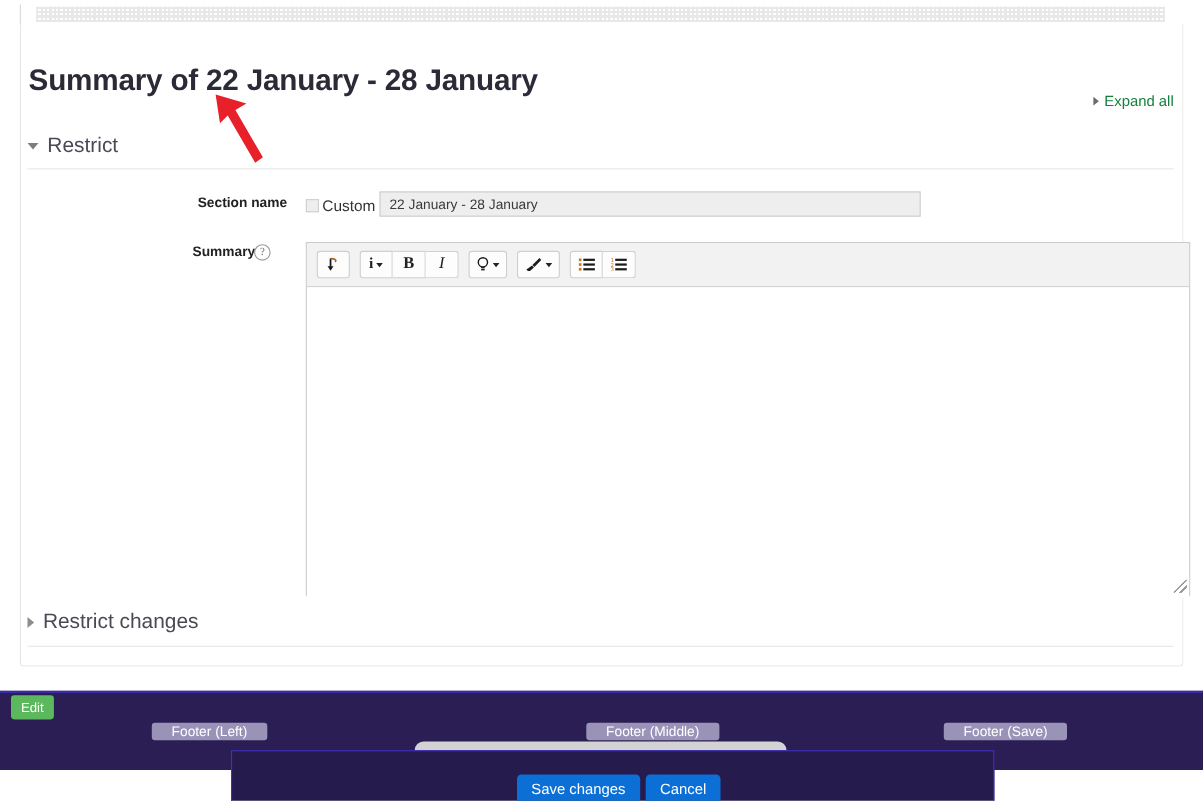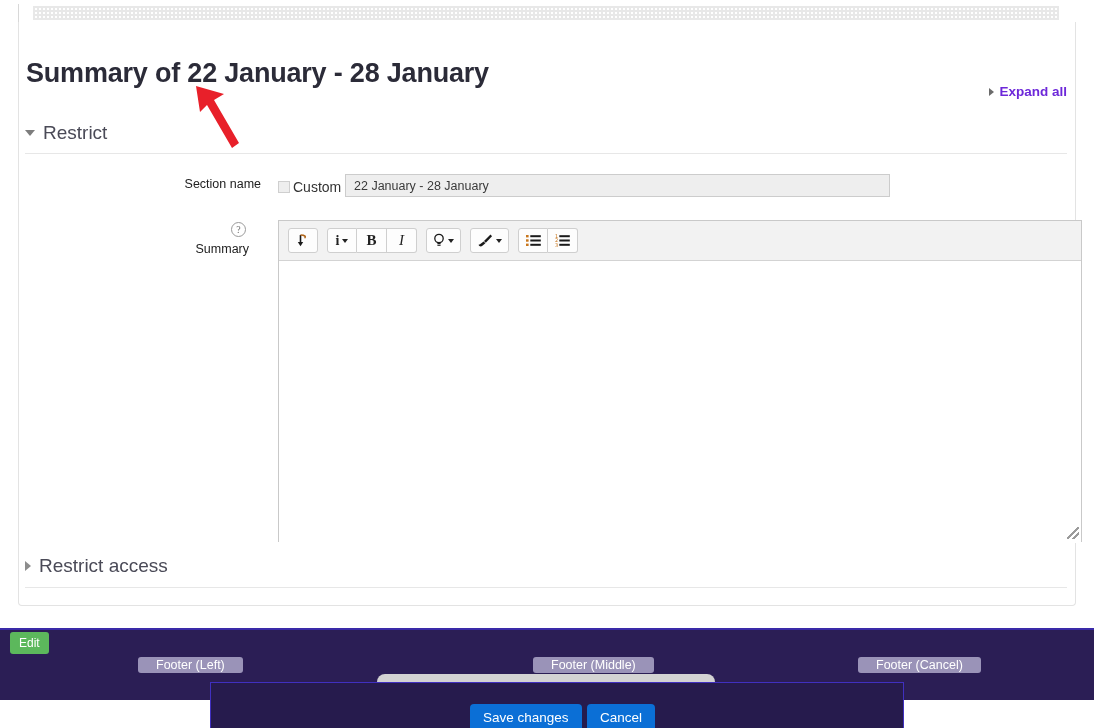--- a/index.html
+++ b/index.html
@@ -51,21 +51,21 @@
     position:absolute; right:8px; top:62px;
     display:flex; align-items:center; gap:5px;
     font-size:13.5px;
   }
   #expand-all-row .tri {
     width:0;height:0;
     border-left:5px solid #6b6b6b;
     border-top:4px solid transparent;
     border-bottom:4px solid transparent;
   }
-  #expand-all-link { color:#6d28d9; text-decoration:none; cursor:pointer;font-weight:bold; }
+  #expand-all-link { color:#15803d; text-decoration:none; cursor:pointer; }
 
   
   .legend {
     position:absolute; left:6px;
     display:flex; align-items:center; gap:8px;
     font-size:19px; color:#4a4a57;
     cursor:pointer;
   }
   .legend .caret-down {
     width:0;height:0;
@@ -85,25 +85,25 @@
   .hr {
     position:absolute; left:6px; width:1042px;
     height:1px; background:#e7e7e7;
   }
   #hr-general  { top:131px; }
   #hr-restrict { top:565px; }
 
   
   .field-label {
     position:absolute;
-    font-size:12.5px; font-weight:normal; color:#222;
+    font-size:12.5px; font-weight:bold; color:#222;
     text-align:right; width:160px;
   }
   #label-section-name { left:82px; top:155px; }
-  #label-summary      { left:70px; top:200px;margin-top:20px; }
+  #label-summary      { left:53px; top:200px; }
 
   #help-summary {
     position:absolute; left:212px; top:200px;
     width:15px; height:15px; border-radius:50%;
     border:1px solid #9a9a9a; color:#6d6d6d;
     font-size:10px; line-height:13px; text-align:center;
     font-family:"Liberation Serif", serif;
     cursor:pointer; user-select:none;
   }
 
@@ -115,21 +115,21 @@
     border:1px solid #cfcfcf;
     cursor:pointer;
   }
   #custom-label {
     position:absolute; left:274px; top:157px;
     font-size:14px; color:#333;
   }
 
   #section-name-input {
     position:absolute; left:326px; top:152px;
-    width:545px; height:23px;
+    width:492px; height:23px;
     background:#eeeeee;
     border:1px solid #cccccc;
     font-family:"Liberation Sans", sans-serif;
     font-size:12.5px; color:#3a3a3a;
     padding:0 8px;
   }
 
   
   #editor-wrap {
     position:absolute; left:259px; top:198px;
@@ -336,35 +336,35 @@
       </div>
 
     </div>
 
     <div id="editor-body" contenteditable="false" style=""></div>
     <div id="resize-grip"></div>
   </div>
 
   <div class="legend" id="legend-restrict">
     <span class="caret-right"></span>
-    <span>Restrict access</span>
+    <span>Restrict changes</span>
   </div>
   <div class="hr" id="hr-restrict"></div>
 
 </div>
 
 <svg id="red-arrow" width="80" height="90" viewBox="0 0 80 90">
   <path d="M6 4 L34 12 L24 18 L49 61 L42 66 L17 23 L10 30 Z" fill="#e8202a"></path>
 </svg>
 
 <div id="footer">
   <div id="edit-button">Edit</div>
 
   <div class="footer-tag" id="footer-left">Footer (Left)</div>
   <div class="footer-tag" id="footer-middle">Footer (Middle)</div>
-  <div class="footer-tag" id="footer-right">Footer (Cancel)</div>
+  <div class="footer-tag" id="footer-right">Footer (Save)</div>
 
   <div id="footer-gray-bar"></div>
   <div id="footer-inner-panel"></div>
 
   <div class="pill-btn" id="save-changes-button">Save changes</div>
   <div class="pill-btn" id="cancel-button">Cancel</div>
 </div>
 
 </body></html>

